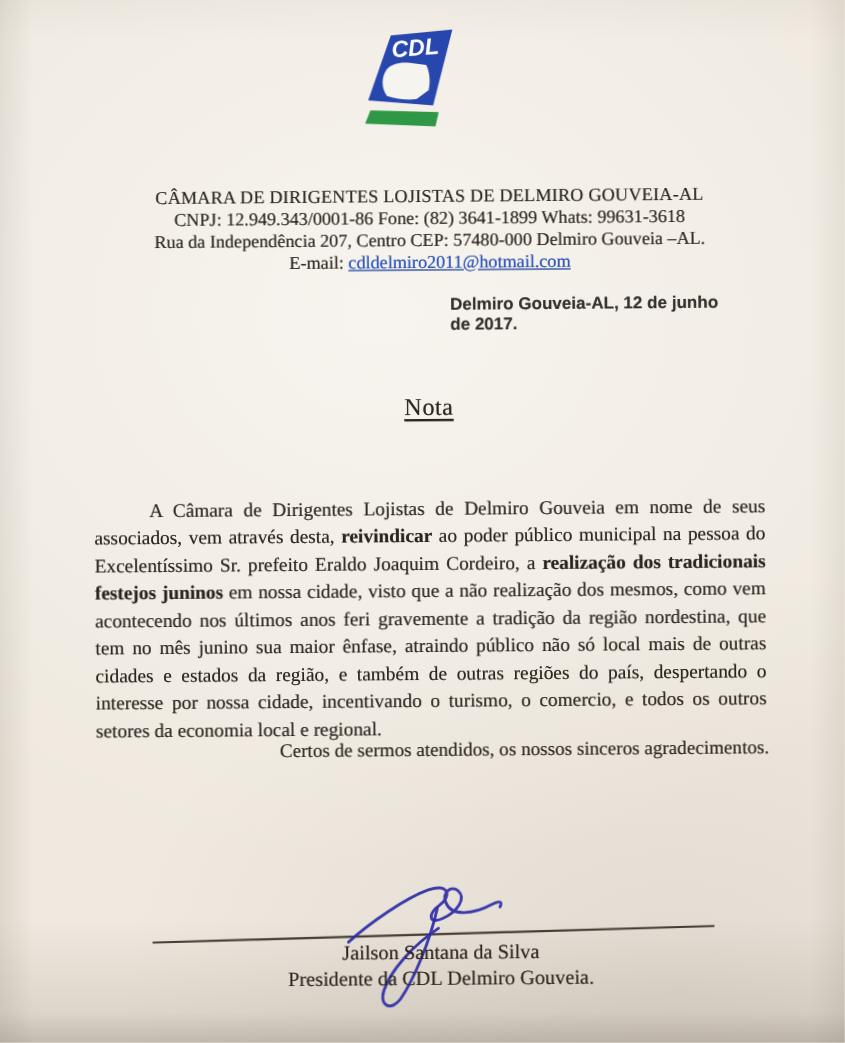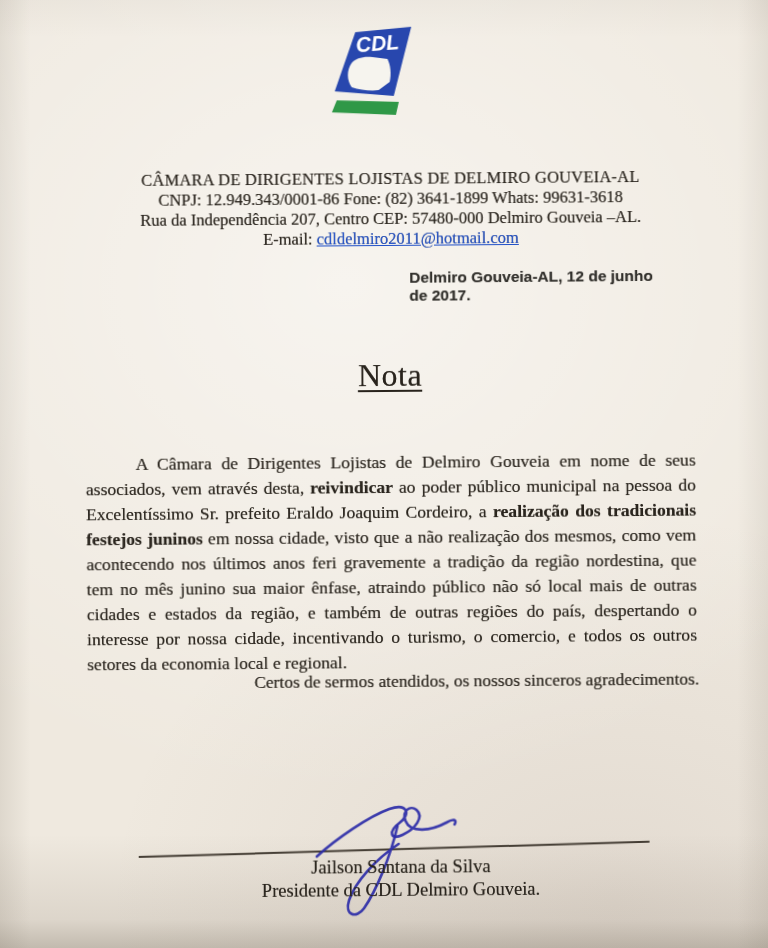--- a/index.html
+++ b/index.html
@@ -48,21 +48,21 @@
     font-size: 15.5px; font-weight: 600; color: #32302c;
     text-shadow: 0 0 0.4px rgba(50,48,44,0.5);
   }
 
   
   .note-title {
     position: absolute; top: 357px; left: 0; width: 780px;
     text-align: center;
   }
   .note-title span {
-    font-size: 32px;
+    font-size: 22px;
     text-decoration: underline;
     text-underline-offset: 4px;
     text-decoration-thickness: 1.6px;
     letter-spacing: 0.5px;
   }
 
   
   .paragraph {
     position: absolute; top: 432px; left: 85px; width: 610px;
     font-size: 17.6px; line-height: 25.1px;

